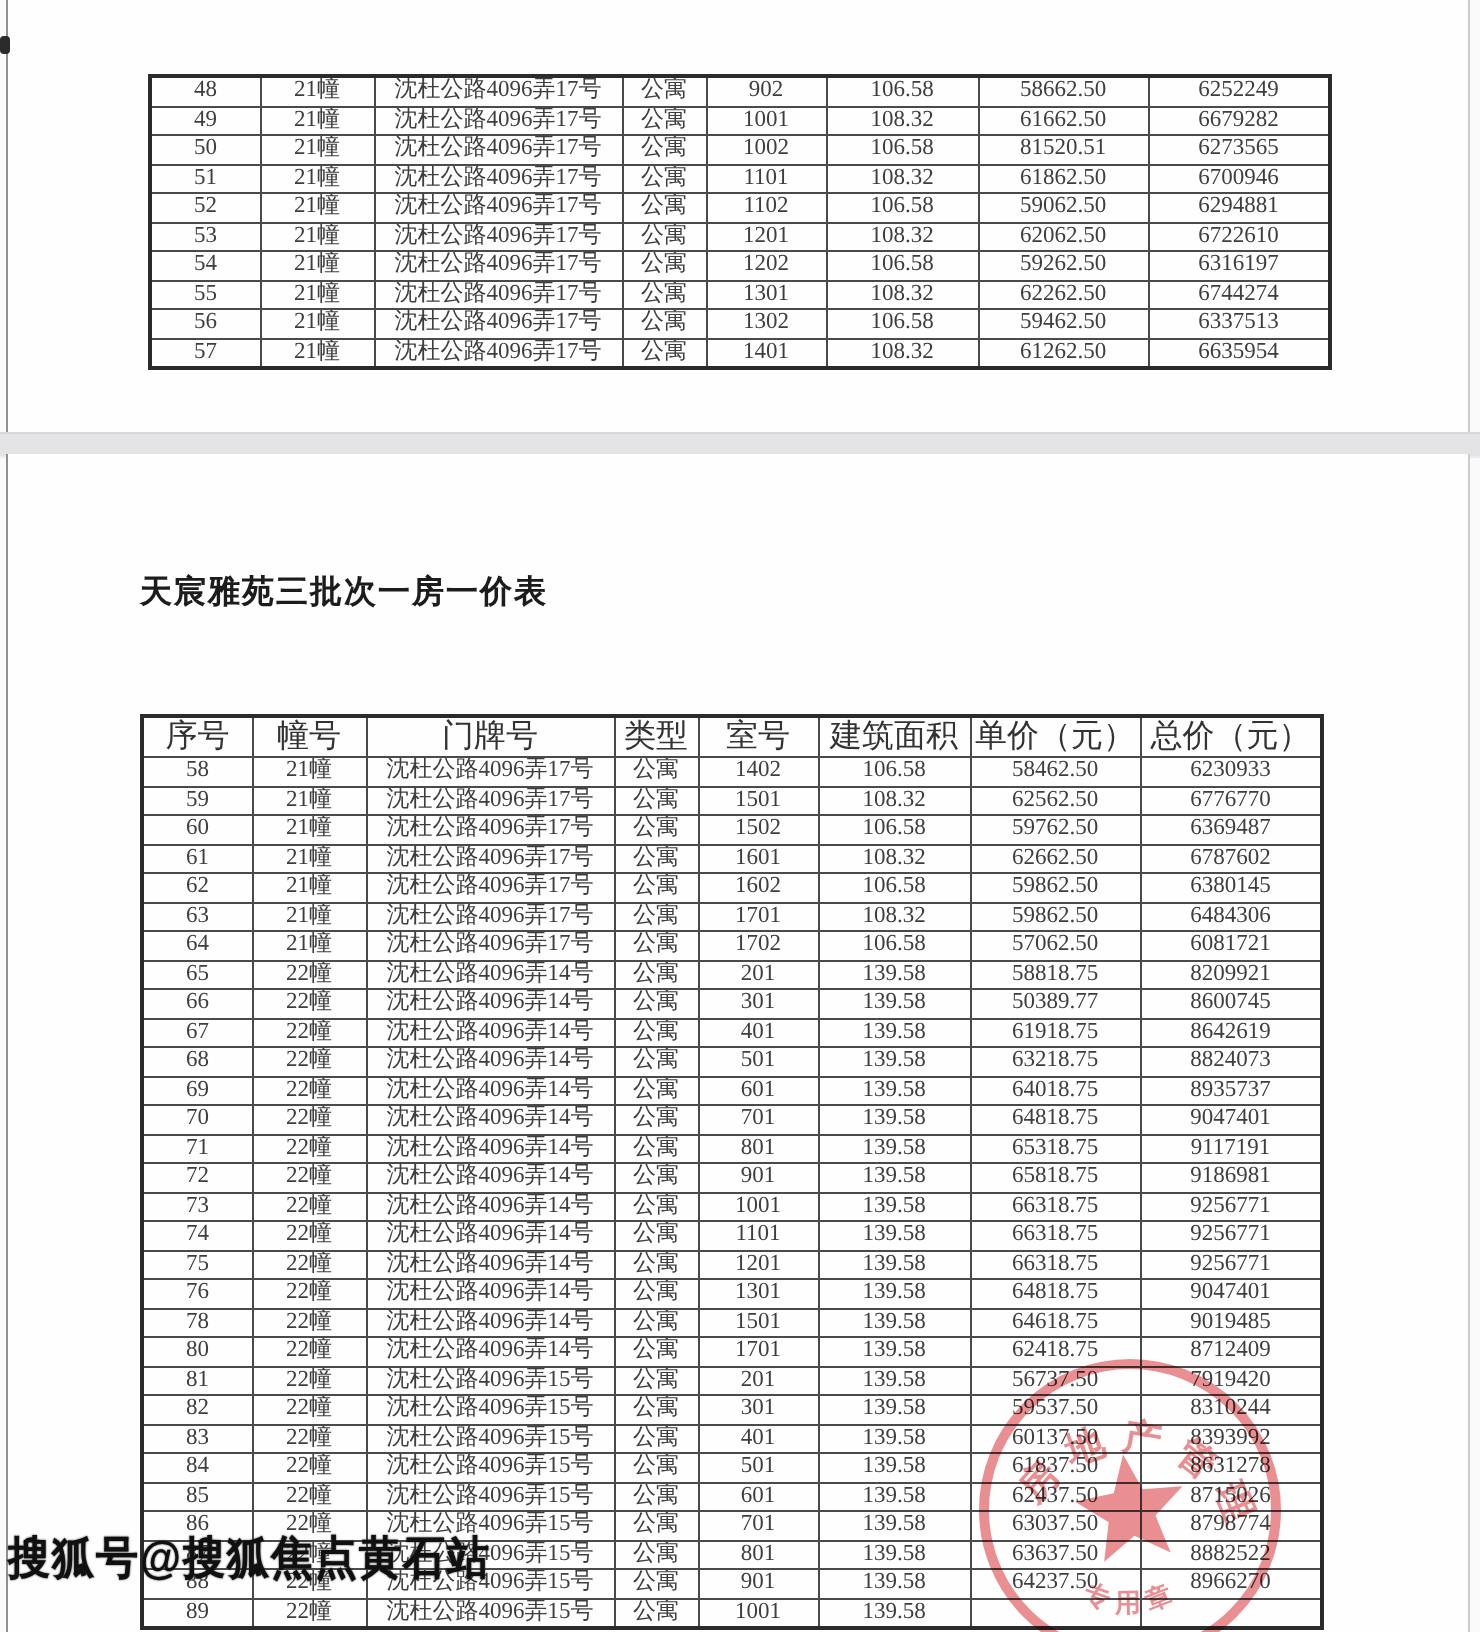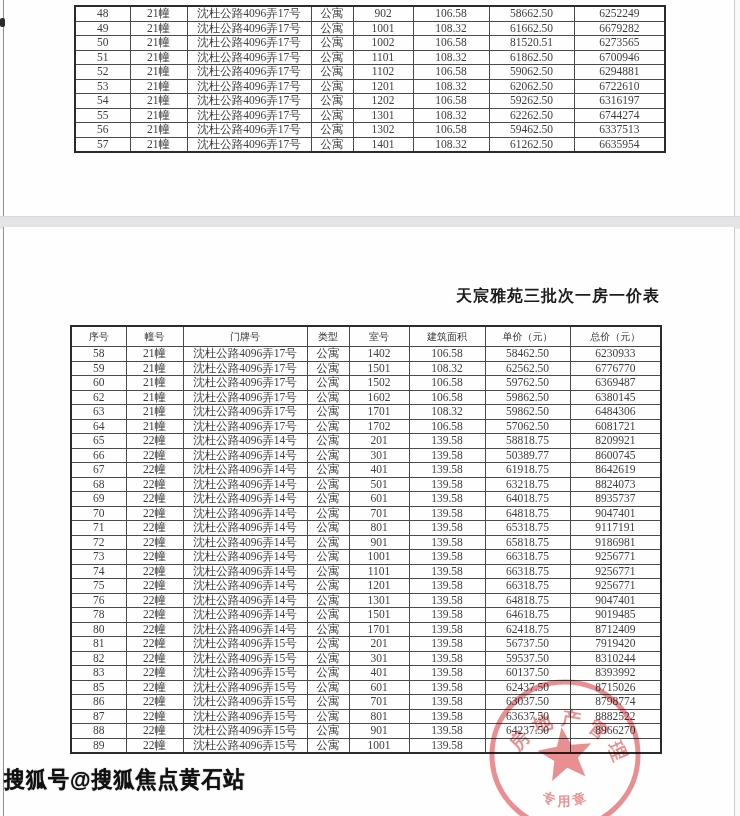--- a/index.html
+++ b/index.html
@@ -13,32 +13,32 @@
     border-left:1px solid #909090;border-right:1px solid #cccccc;
   }
   .page-top{top:0;height:216px;}
   .page-bottom{top:227px;height:589px;}
   .separator{
     position:absolute;left:0;top:216px;width:740px;height:11px;
     background:#e4e4e6;border-top:1px solid #d9d9db;border-bottom:1px solid #ececee;
   }
   .speck{position:absolute;left:0;top:18px;width:5px;height:9px;background:#2a2a2a;border-radius:2px;}
 
-  table{border-collapse:collapse;table-layout:fixed;width:590px;background:transparent;}
+  table{border-collapse:collapse;table-layout:fixed;width:590px;background:transparent;margin-top:32px;}
   td{
     border:1px solid #4a4a4a;text-align:center;padding:0;
     font-size:11.5px;color:#3e3e3e;white-space:nowrap;overflow:hidden;
     height:13.5px;line-height:13.5px;
   }
   .price-table{border:2px solid #2b2b2b;}
-  .price-table .hdr td{height:19px;line-height:19px;font-size:10px;color:#333;}
+  .price-table .hdr td{height:19px;line-height:19px;font-size:16px;color:#333;}
   .tbl1-wrap{position:absolute;left:70px;top:5px;}
   .tbl2-wrap{position:absolute;left:70px;top:325px;}
   .doc-title{
-    position:absolute;left:70px;top:286px;width:590px;text-align:right;
+    position:absolute;left:70px;top:286px;width:590px;text-align:left;
     font-size:16px;font-weight:bold;color:#1c1c1c;letter-spacing:1px;
   }
   .stamp{
     position:absolute;left:465px;top:655px;width:200px;height:200px;
     opacity:.58;mix-blend-mode:multiply;pointer-events:none;
   }
   .watermark{
     position:absolute;left:4px;top:764px;
     font-family:"Liberation Sans","DejaVu Sans",sans-serif;
     font-weight:bold;font-size:21px;color:#101010;letter-spacing:1px;
@@ -224,20 +224,30 @@
           <td>60</td>
           <td>21幢</td>
           <td>沈杜公路4096弄17号</td>
           <td>公寓</td>
           <td>1502</td>
           <td>106.58</td>
           <td>59762.50</td>
           <td>6369487</td>
         </tr>
         <tr>
+          <td>61</td>
+          <td>21幢</td>
+          <td>沈杜公路4096弄17号</td>
+          <td>公寓</td>
+          <td>1601</td>
+          <td>108.32</td>
+          <td>62662.50</td>
+          <td>6787602</td>
+        </tr>
+        <tr>
           <td>62</td>
           <td>21幢</td>
           <td>沈杜公路4096弄17号</td>
           <td>公寓</td>
           <td>1602</td>
           <td>106.58</td>
           <td>59862.50</td>
           <td>6380145</td>
         </tr>
         <tr>
@@ -422,20 +432,30 @@
         </tr>
         <tr>
           <td>83</td>
           <td>22幢</td>
           <td>沈杜公路4096弄15号</td>
           <td>公寓</td>
           <td>401</td>
           <td>139.58</td>
           <td>60137.50</td>
           <td>8393992</td>
+        </tr>
+        <tr>
+          <td>84</td>
+          <td>22幢</td>
+          <td>沈杜公路4096弄15号</td>
+          <td>公寓</td>
+          <td>501</td>
+          <td>139.58</td>
+          <td>61837.50</td>
+          <td>8631278</td>
         </tr>
         <tr>
           <td>85</td>
           <td>22幢</td>
           <td>沈杜公路4096弄15号</td>
           <td>公寓</td>
           <td>601</td>
           <td>139.58</td>
           <td>62437.50</td>
           <td>8715026</td>

